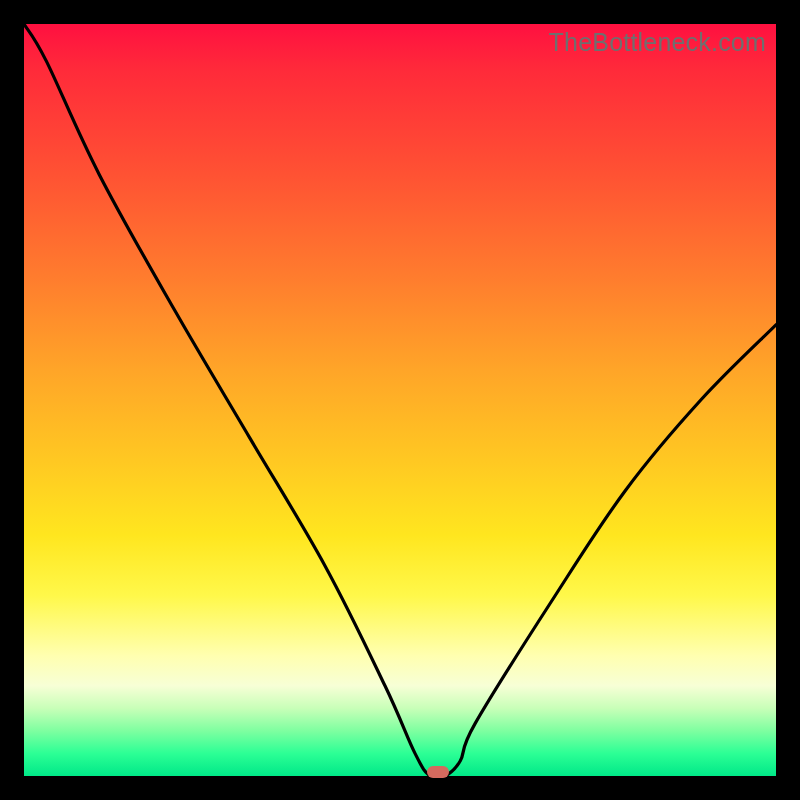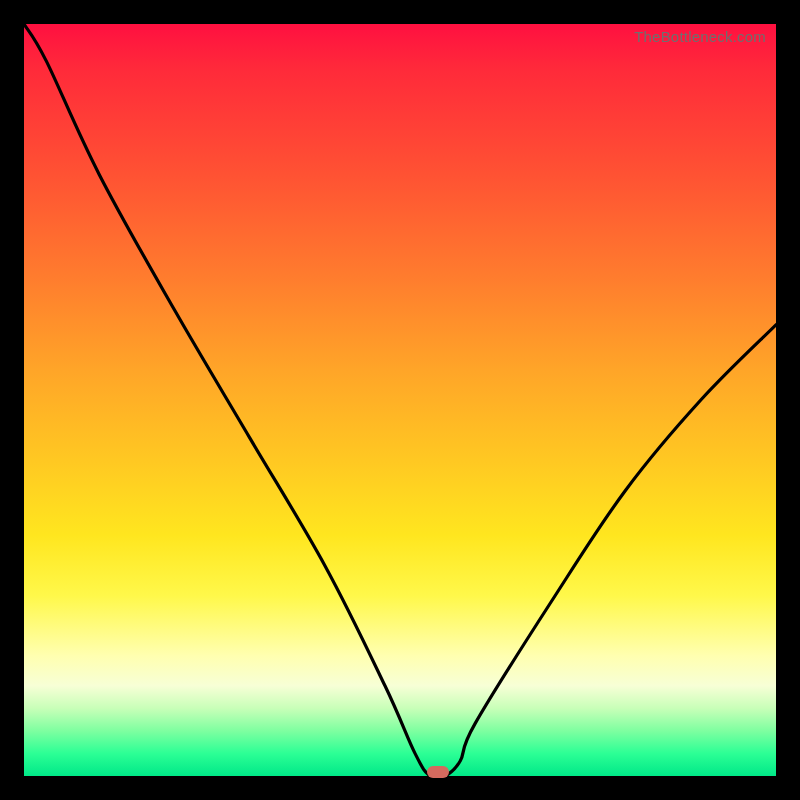--- a/index.html
+++ b/index.html
@@ -40,21 +40,21 @@
       #7effa0 94%,
       #2cff95 97%,
       #00e888 100%
     );
   }
   .watermark {
     position: absolute;
     top: 4px;
     right: 10px;
     color: #6f6f6f;
-    font-size: 15px;
+    font-size: 25px;
     font-weight: 500;
     letter-spacing: 0.2px;
     pointer-events: none;
   }
   svg.curve {
     position: absolute;
     left: 0;
     top: 0;
     width: 752px;
     height: 752px;

